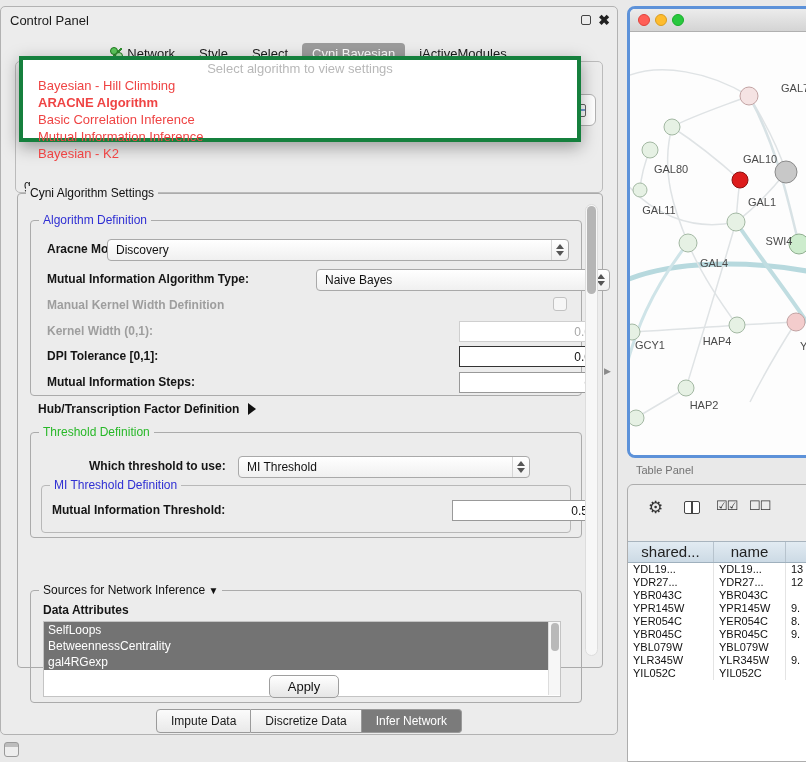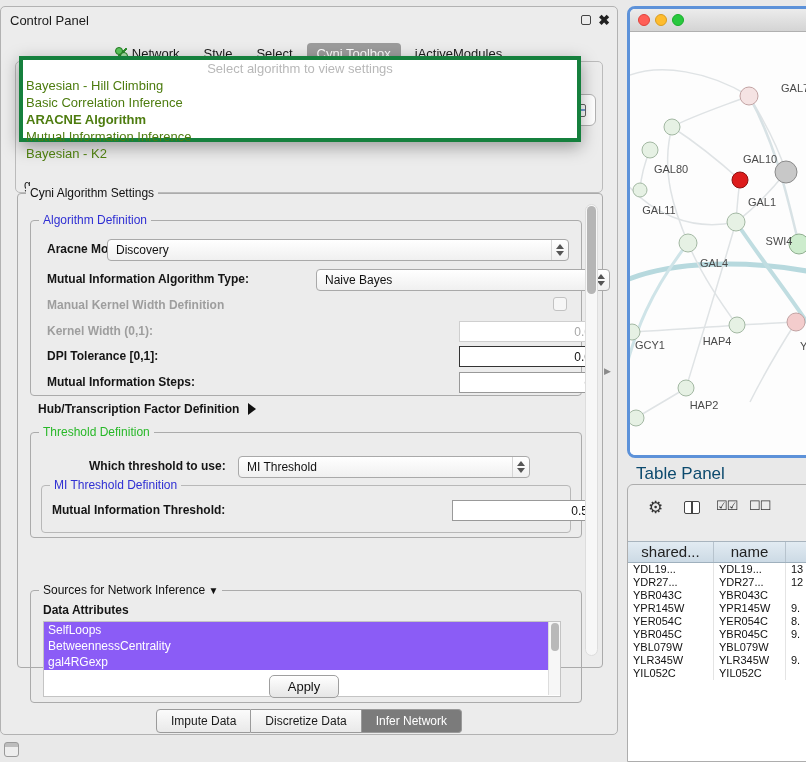--- a/index.html
+++ b/index.html
@@ -28,21 +28,21 @@
   .side-btn { position:absolute; right:6px; top:32px; width:32px; height:32px; background:#fff;
     border:1px solid #b3b3b3; border-radius:6px; display:flex; align-items:center; justify-content:center; }
   .doc-icon { width:11px; height:13px; border:1px solid #666; border-radius:2px;
     background:linear-gradient(#fff 38%, #7a9fd4 38%, #7a9fd4 54%, #fff 54%); }
   .frag { position:absolute; left:8px; top:116px; font-size:12px; color:#222; }
 
   
   .algo-popup { position:absolute; left:18px; top:49px; width:562px; height:86px; background:#fff;
     border:4px solid #15803d; box-shadow:0 5px 16px rgba(0,0,0,.35); z-index:40; font-size:13px; }
   .popup-ph { height:17px; line-height:17px; text-align:center; color:#b8b8b8; }
-  .popup-item { height:17px; line-height:17px; padding-left:3px; color:#4d7c0f; white-space:nowrap; }
+  .popup-item { height:17px; line-height:17px; padding-left:15px; color:#ef4444; white-space:nowrap; }
   .popup-item.sel { font-weight:bold; }
 
   
   .groupbox { position:absolute; border:1px solid #ababab; border-radius:4px; }
   .gtitle { position:absolute; top:-8px; left:8px; background:#ececec; padding:0 4px; font-size:12px; white-space:nowrap; }
   .gtitle.blue { color:#2f2fd3; }
   .gtitle.green { color:#28b828; }
   .settings { left:16px; top:186px; width:586px; height:475px; }
   .blabel { position:absolute; font-weight:bold; font-size:12px; white-space:nowrap; color:#151515; }
   .blabel.disabled { color:#9e9e9e; }
@@ -61,21 +61,21 @@
   .tfield.strong { border-color:#333; }
 
   .cb { position:absolute; width:14px; height:14px; border:1px solid #c2c2c2; border-radius:3px; background:#f6f6f6; }
 
   .hub-row { position:absolute; left:20px; top:208px; font-weight:bold; font-size:12px; color:#151515; display:flex; align-items:center; gap:9px; }
   .caret-right { width:0; height:0; border-top:6px solid transparent; border-bottom:6px solid transparent; border-left:8px solid #111; }
   .caret-down-ch { font-size:10px; }
 
   .attr-list { position:absolute; left:12px; top:30px; width:518px; height:76px; background:#fff;
     border:1px solid #c4c4c4; overflow:hidden; }
-  .attr-item { height:16px; line-height:16px; padding-left:4px; font-size:12px; background:#8b5cf6; color:#fff; white-space:nowrap; }
+  .attr-item { height:16px; line-height:16px; padding-left:4px; font-size:12px; background:#737373; color:#fff; white-space:nowrap; }
   .list-sb { position:absolute; right:1px; top:1px; width:12px; height:73px; background:#f7f7f7; border-left:1px solid #ddd; }
   .list-sb .thumb { margin:1px auto 0; width:8px; height:28px; background:#b9b9b9; border-radius:5px; }
 
   .settings-sb { position:absolute; right:4px; top:10px; width:13px; height:452px; background:#f7f7f7;
     border:1px solid #ddd; border-radius:7px; }
   .settings-sb .thumb { margin:1px auto 0; width:9px; height:88px; background:#b5b5b5; border-radius:6px; }
 
   .apply-btn { position:absolute; left:268px; top:668px; width:70px; height:23px;
     border:1px solid #9f9f9f; border-radius:5px; background:linear-gradient(#ffffff,#e6e6e6);
     font-size:13px; text-align:center; line-height:21px; }
@@ -96,21 +96,21 @@
   .network-window { position:absolute; left:627px; top:6px; width:200px; height:452px;
     border:3px solid #5d92d9; border-radius:8px; overflow:hidden; background:#fff; }
   .net-titlebar { height:23px; background:linear-gradient(#ececec,#d4d4d4); border-bottom:1px solid #b0b0b0; position:relative; }
   .tl { position:absolute; top:5px; width:12px; height:12px; border-radius:50%; }
   .tl.red    { left:8px;  background:#ff5f57; border:1px solid #de433c; }
   .tl.yellow { left:25px; background:#febc2e; border:1px solid #d89c20; }
   .tl.green  { left:42px; background:#28c83e; border:1px solid #1aad2b; }
   .net-content { position:relative; width:194px; height:423px; background:#fdfdfd; }
 
   
-  .tp-label { position:absolute; left:636px; top:464px; font-size:17px; color:#0c4a6e; }
+  .tp-label { position:absolute; left:636px; top:464px; font-size:11px; color:#737373; }
   .table-panel { position:absolute; left:627px; top:484px; width:200px; height:278px;
     background:#ebebeb; border:1px solid #adadad; border-radius:6px 6px 0 0; overflow:hidden; }
   .tp-toolbar { position:absolute; left:0; top:0; right:0; height:50px; }
   .gear-ic { position:absolute; left:20px; top:12px; font-size:17px; color:#333; }
   .columns-ic { position:absolute; left:56px; top:16px; width:16px; height:13px; border:1px solid #444; border-radius:2px;
     background:linear-gradient(to right, #fff 45%, #444 45%, #444 55%, #fff 55%); }
   .checks-ic { position:absolute; left:88px; top:13px; font-size:13px; color:#333; letter-spacing:-1px; }
   .empties-ic { position:absolute; left:121px; top:13px; font-size:13px; color:#333; letter-spacing:-1px; }
 
   .tp-table { position:absolute; left:0; right:0; top:56px; bottom:0; background:#fff; border-top:1px solid #a8b4be; }
@@ -136,40 +136,40 @@
         <span class="net-icon"></span>
         <span>Network</span>
       </span>
       <span class="ctab">
         <span>Style</span>
       </span>
       <span class="ctab">
         <span>Select</span>
       </span>
       <span class="ctab active">
-        <span>Cyni Toolbox</span>
+        <span>Cyni Bayesian</span>
       </span>
       <span class="ctab">
         <span>jActiveModules</span>
       </span>
     </div>
 
   <div class="under-box">
     <span class="side-btn">
       <span class="doc-icon"></span>
     </span>
     <span class="frag">g...</span>
   </div>
 
   <div class="algo-popup">
     <div class="popup-ph">Select algorithm to view settings</div>
     <div id="algo-items">
         <div class="popup-item">Bayesian - Hill Climbing</div>
+        <div class="popup-item sel">ARACNE Algorithm</div>
         <div class="popup-item">Basic Correlation Inference</div>
-        <div class="popup-item sel">ARACNE Algorithm</div>
         <div class="popup-item">Mutual Information Inference</div>
         <div class="popup-item">Bayesian - K2</div>
       </div>
   </div>
 
   <div class="groupbox settings">
     <span class="gtitle">Cyni Algorithm Settings</span>
 
     <div class="groupbox" style="left:12px; top:26px; width:552px; height:176px;">
       <span class="gtitle blue">Algorithm Definition</span>

